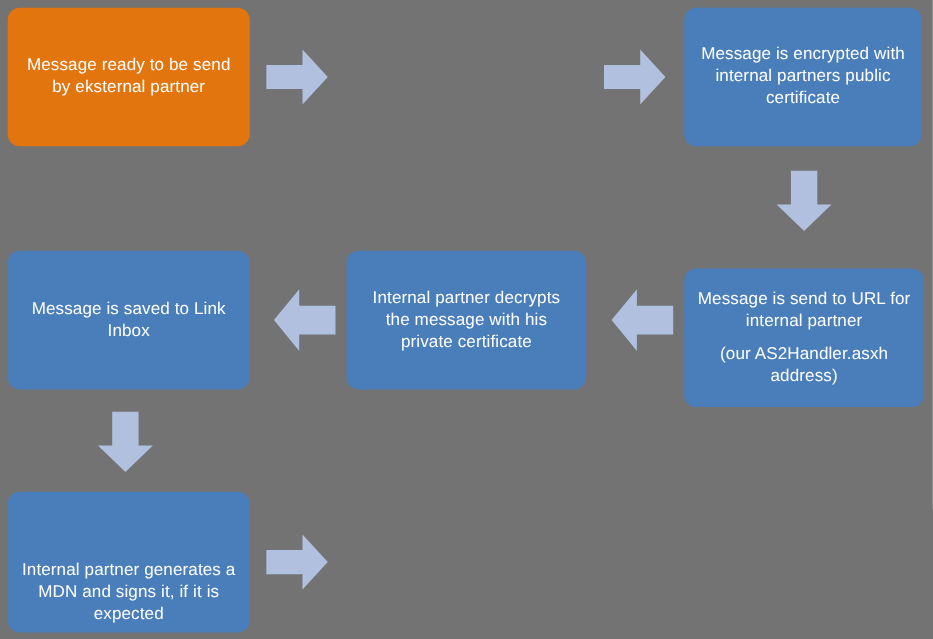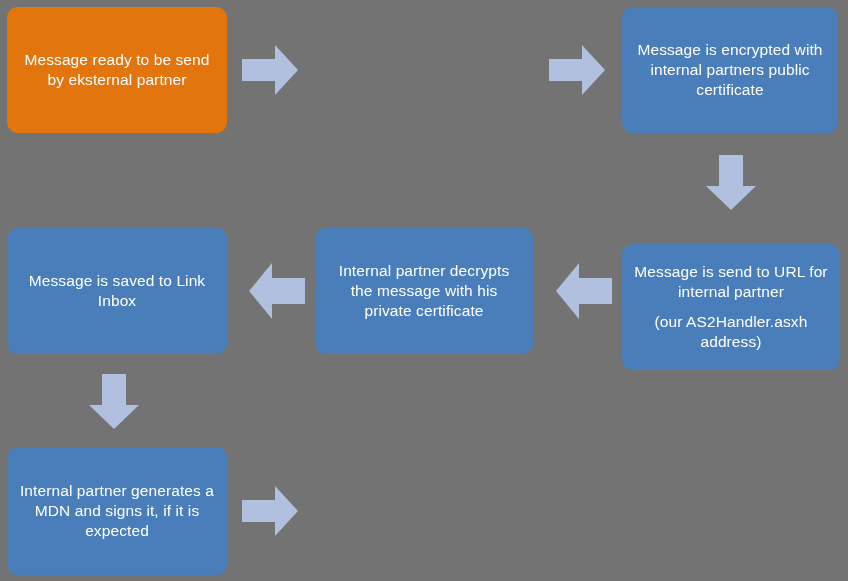--- a/index.html
+++ b/index.html
@@ -103,21 +103,21 @@
     <p>Message is send to URL for internal partner</p>
     <p>(our AS2Handler.asxh address)</p>
   </div>
 
   <div class="arrow" style="left:88px; top:374px; width:52px; height:56px;">
     <svg width="52" height="56" viewBox="0 0 52 56">
       <polygon points="14,0 38,0 38,31 51,31 26,55 1,31 14,31" fill="#B0C0DE"></polygon>
     </svg>
   </div>
 
-  <div class="node blue" style="left:7px; top:447px; width:220px; height:128px;">
+  <div class="node blue" style="left:7px; top:447px; width:220px; height:128px;justify-content:flex-end;">
     <p>Internal partner generates a MDN and signs it, if it is expected</p>
   </div>
 
   <div class="arrow" style="left:242px; top:485px; width:57px; height:52px;">
     <svg width="57" height="52" viewBox="0 0 57 52">
       <polygon points="0,15 33,15 33,1 56,26 33,51 33,37 0,37" fill="#B0C0DE"></polygon>
     </svg>
   </div>
 
 

